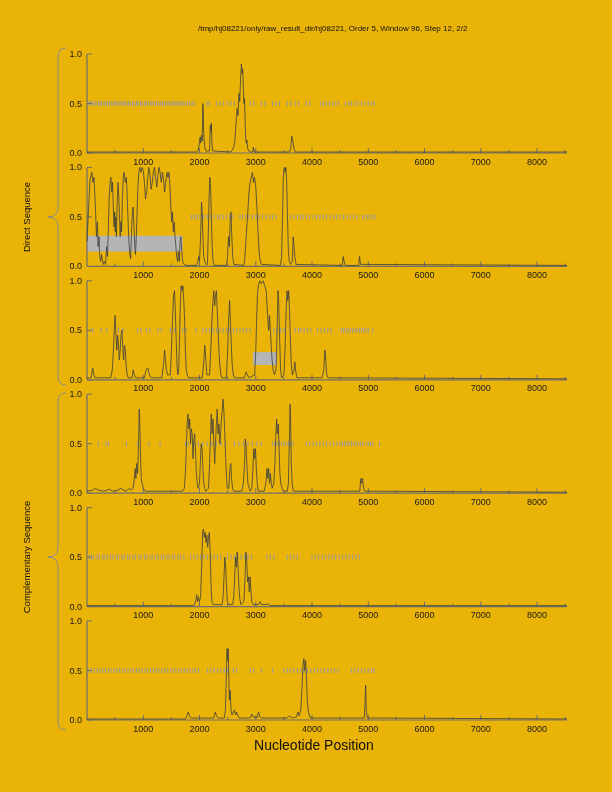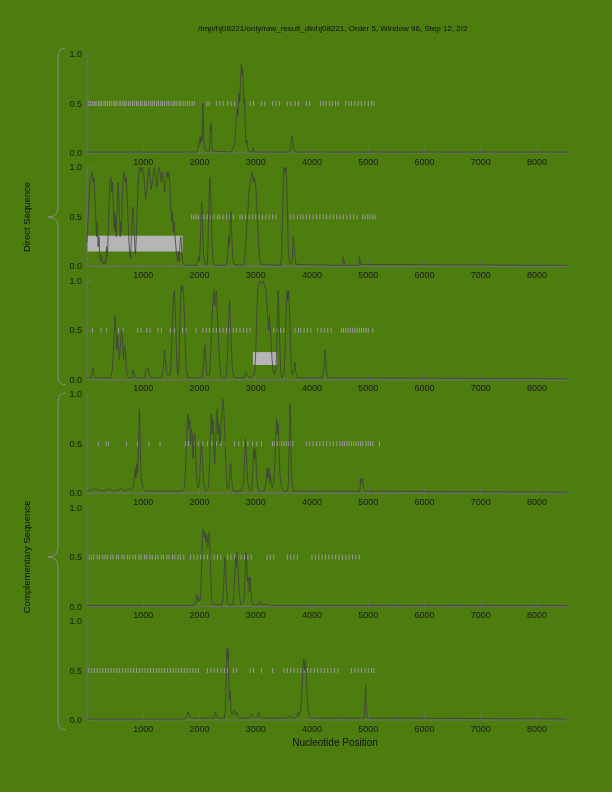--- a/index.html
+++ b/index.html
@@ -1,30 +1,30 @@
 <!DOCTYPE html>
 <html><head>
 <meta charset="utf-8">
 <style>
   html,body{margin:0;padding:0;background:#ffffff;}
   .page{
-    position:relative;width:612px;height:792px;background:#4d7c0f;
+    position:relative;width:612px;height:792px;background:#eab308;
     font-family:"Liberation Sans","DejaVu Sans",sans-serif;color:#1a1a1a;overflow:hidden;
   }
   .title{
     position:absolute;top:24px;left:198px;font-size:8px;color:#111;white-space:nowrap;
   }
   .ylab{
     position:absolute;white-space:nowrap;font-size:9.5px;color:#111;
     transform:translate(-50%,-50%) rotate(-90deg);
   }
   .ylab.direct{left:26px;top:217px;}
   .ylab.comp{left:26px;top:557px;}
   .xlab{
-    position:absolute;top:737px;left:95px;width:480px;text-align:center;font-size:10px;color:#111;
+    position:absolute;top:737px;left:74px;width:480px;text-align:center;font-size:14px;color:#111;
   }
   svg text{font-family:"Liberation Sans","DejaVu Sans",sans-serif;fill:#1a1a1a;}
   svg text.tick{font-size:9px;}
 </style>
 </head>
 <body>
 
 <div class="page">
   <div class="title">/tmp/hj08221/only/raw_result_dir/hj08221, Order 5, Window 96, Step 12, 2/2</div>
   <div class="ylab direct">Direct Sequence</div>

